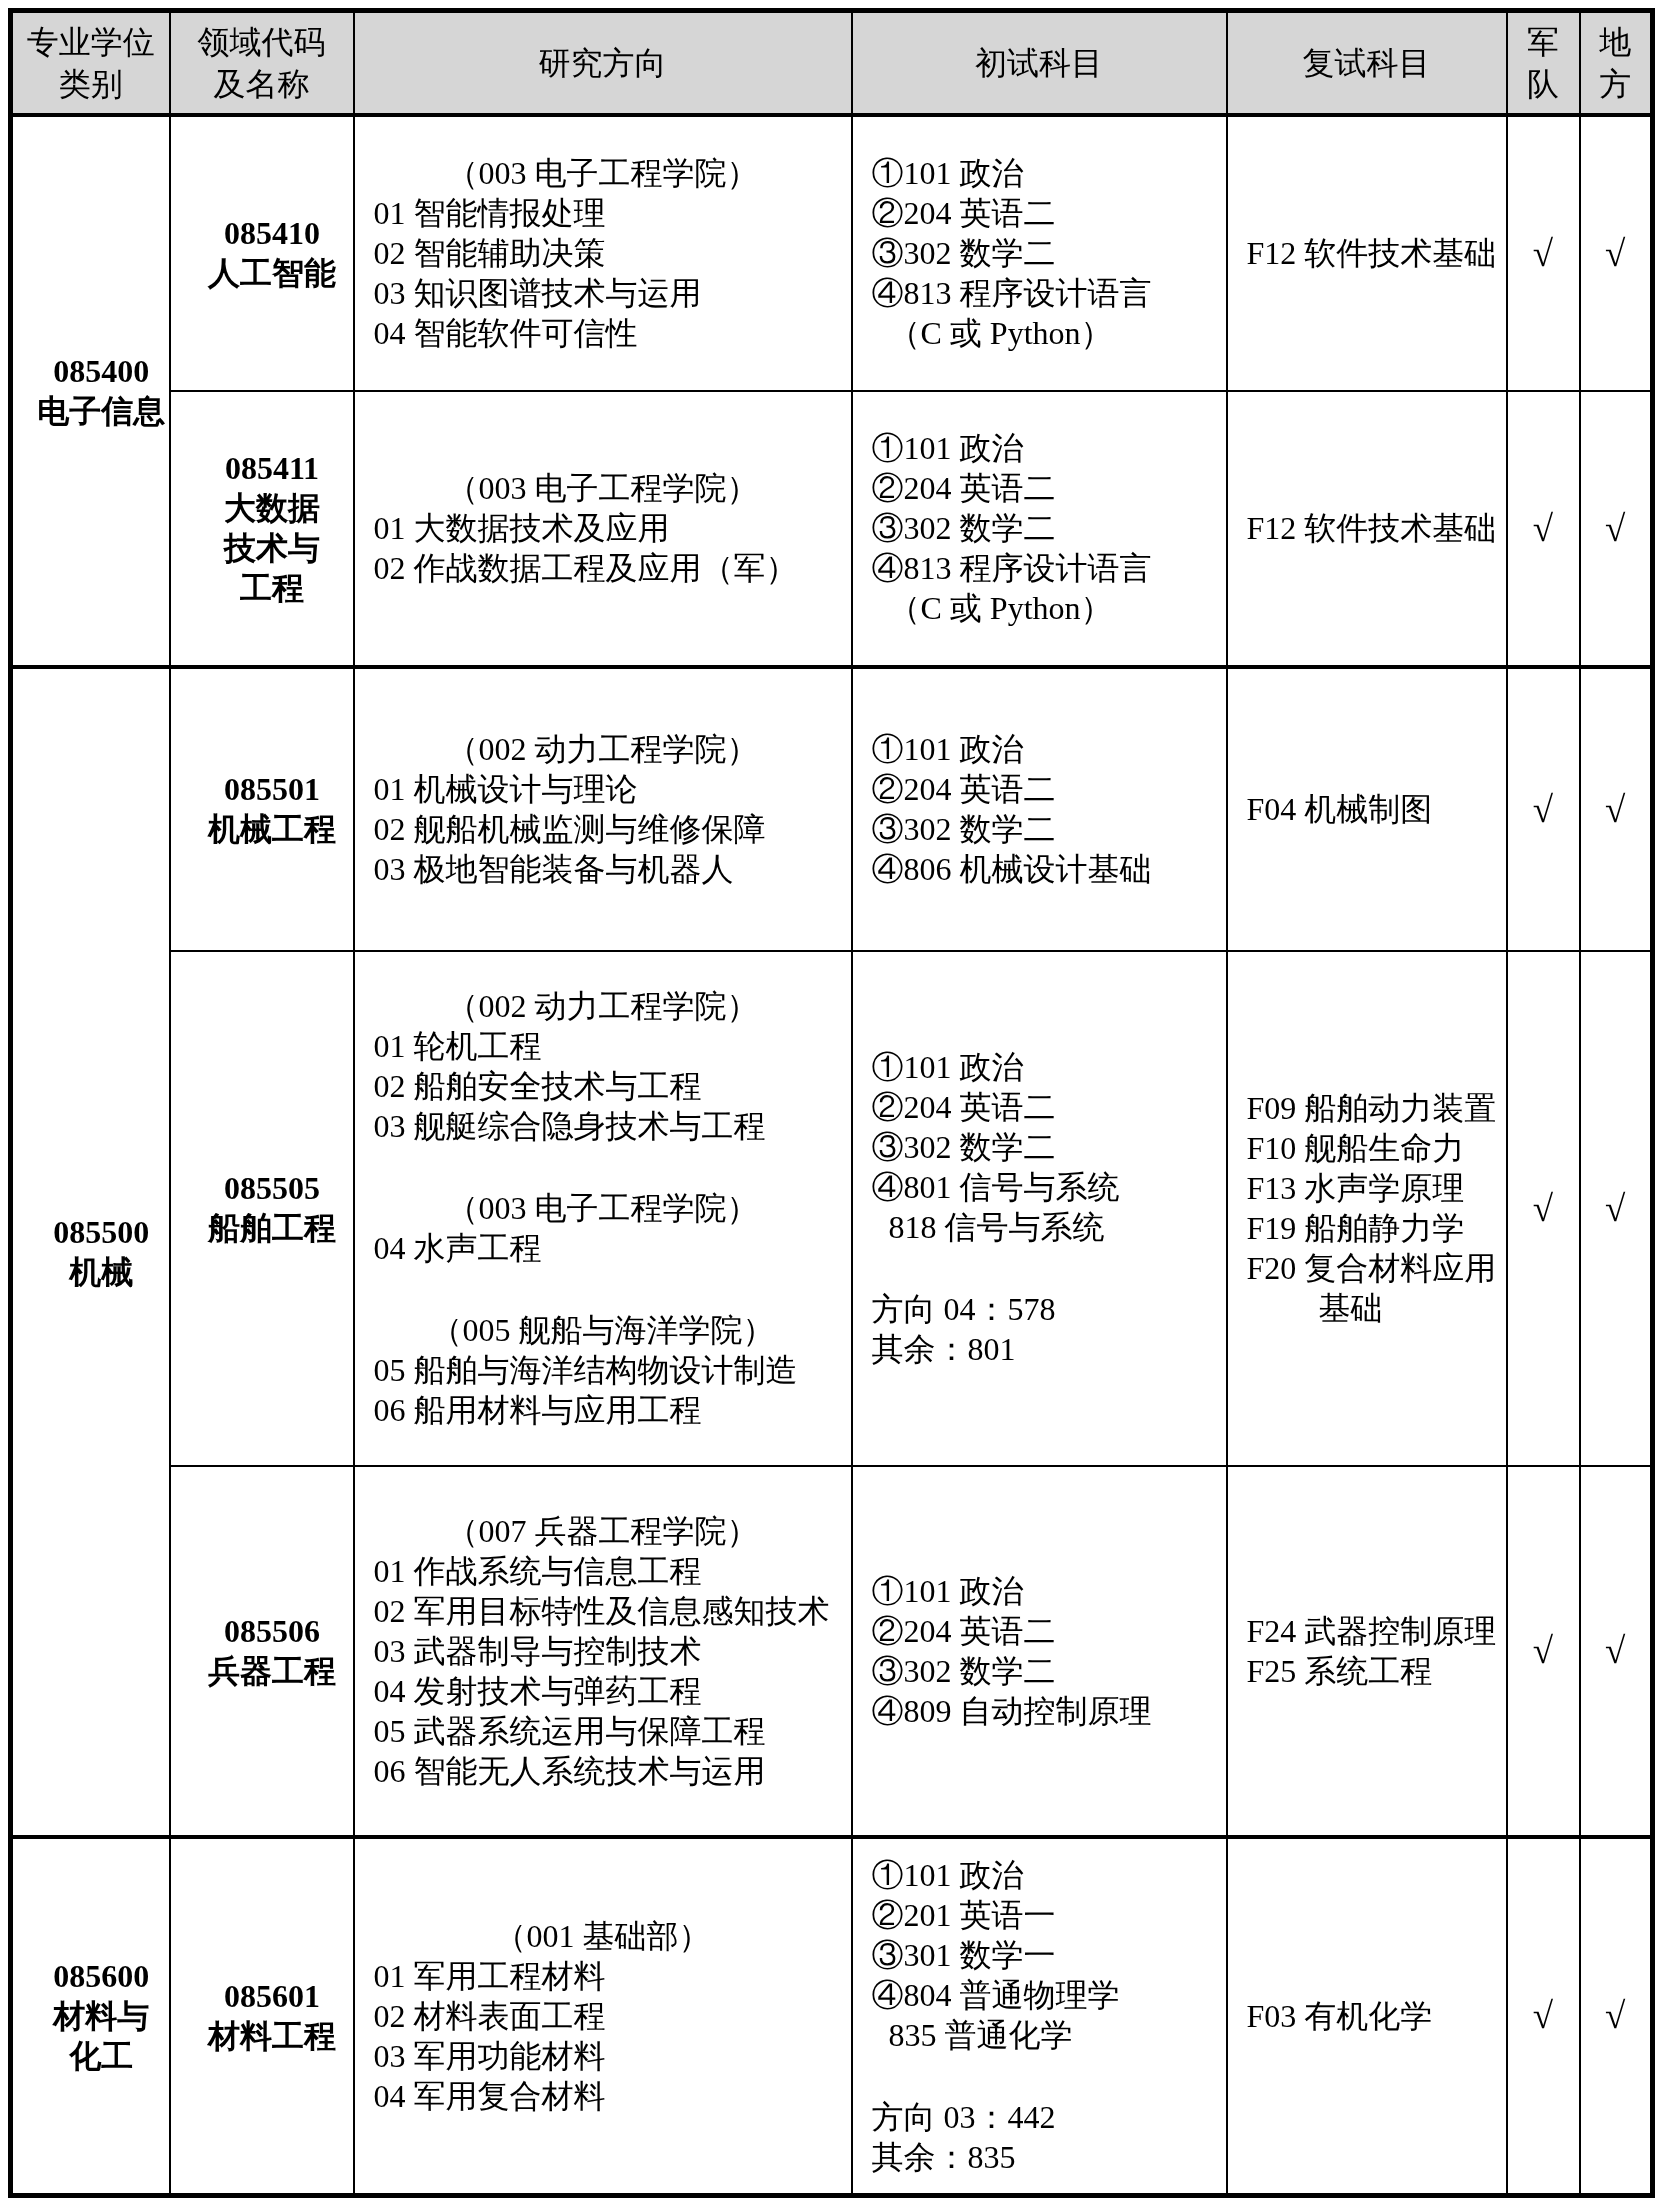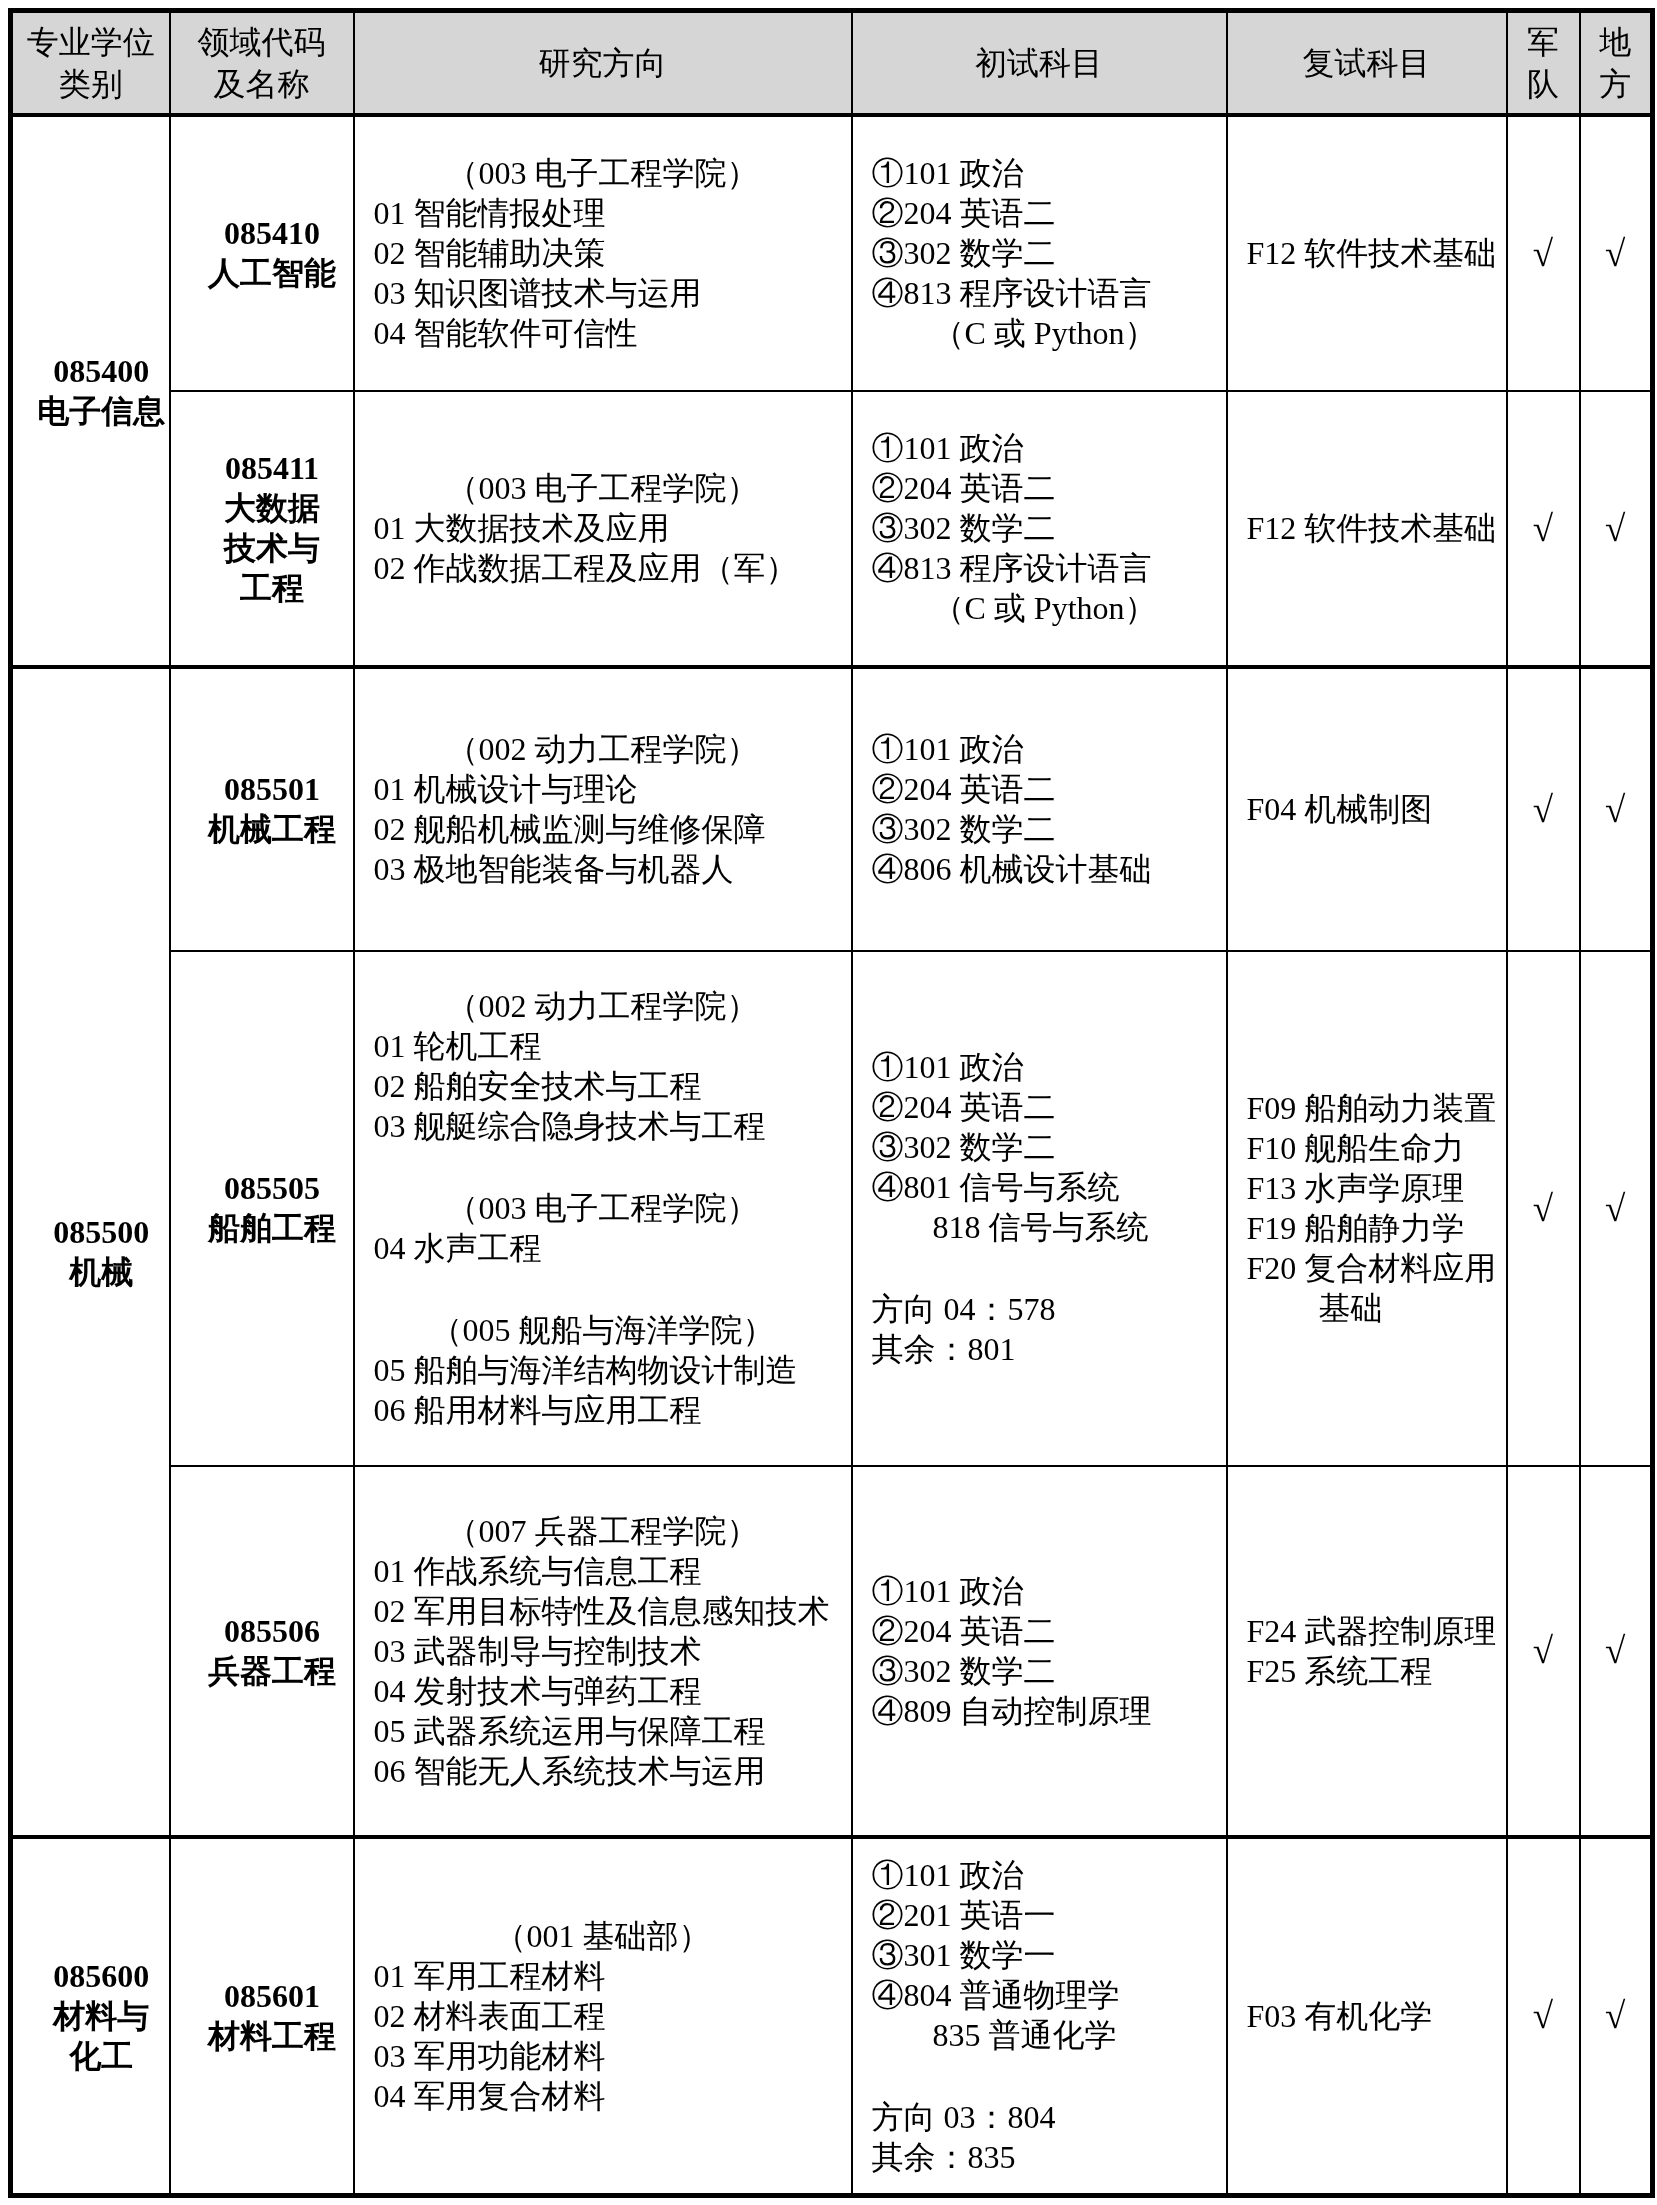--- a/index.html
+++ b/index.html
@@ -62,21 +62,21 @@
     text-align: center;
     white-space: pre-line;
     padding-left: 21px;
   }
   td.lines {
     font-size: 32px;
   }
   .ln { line-height: 40px; min-height: 40px; text-align: left; }
   .ln-center { text-align: center; font-weight: normal; }
   .ln-item { padding-left: 19px; }
-  .ln-indent { padding-left: 80px; font-family: Liberation Serif, serif; }
+  .ln-indent { padding-left: 36px; font-family: Liberation Serif, serif; }
   .ln-indent2 { padding-left: 91px; }
   .ln-blank { height: 42px; }
   td.chk {
     font-size: 37px;
     text-align: center;
     font-weight: normal;
   }
 </style>
 </head>
 <body>
@@ -254,21 +254,21 @@
             <div class="ln ln-item">03 军用功能材料</div>
             <div class="ln ln-item">04 军用复合材料</div>
           </td>
         <td class="lines">
             <div class="ln ln-item">①101 政治</div>
             <div class="ln ln-item">②201 英语一</div>
             <div class="ln ln-item">③301 数学一</div>
             <div class="ln ln-item">④804 普通物理学</div>
             <div class="ln ln-indent">835 普通化学</div>
             <div class="ln ln-blank"></div>
-            <div class="ln ln-item">方向 03：804</div>
+            <div class="ln ln-item">方向 03：442</div>
             <div class="ln ln-item">其余：835</div>
           </td>
         <td class="lines">
             <div class="ln ln-item">F03 有机化学</div>
           </td>
         <td class="chk">√</td>
         <td class="chk">√</td>
       </tr>
     </tbody>
   </table>

